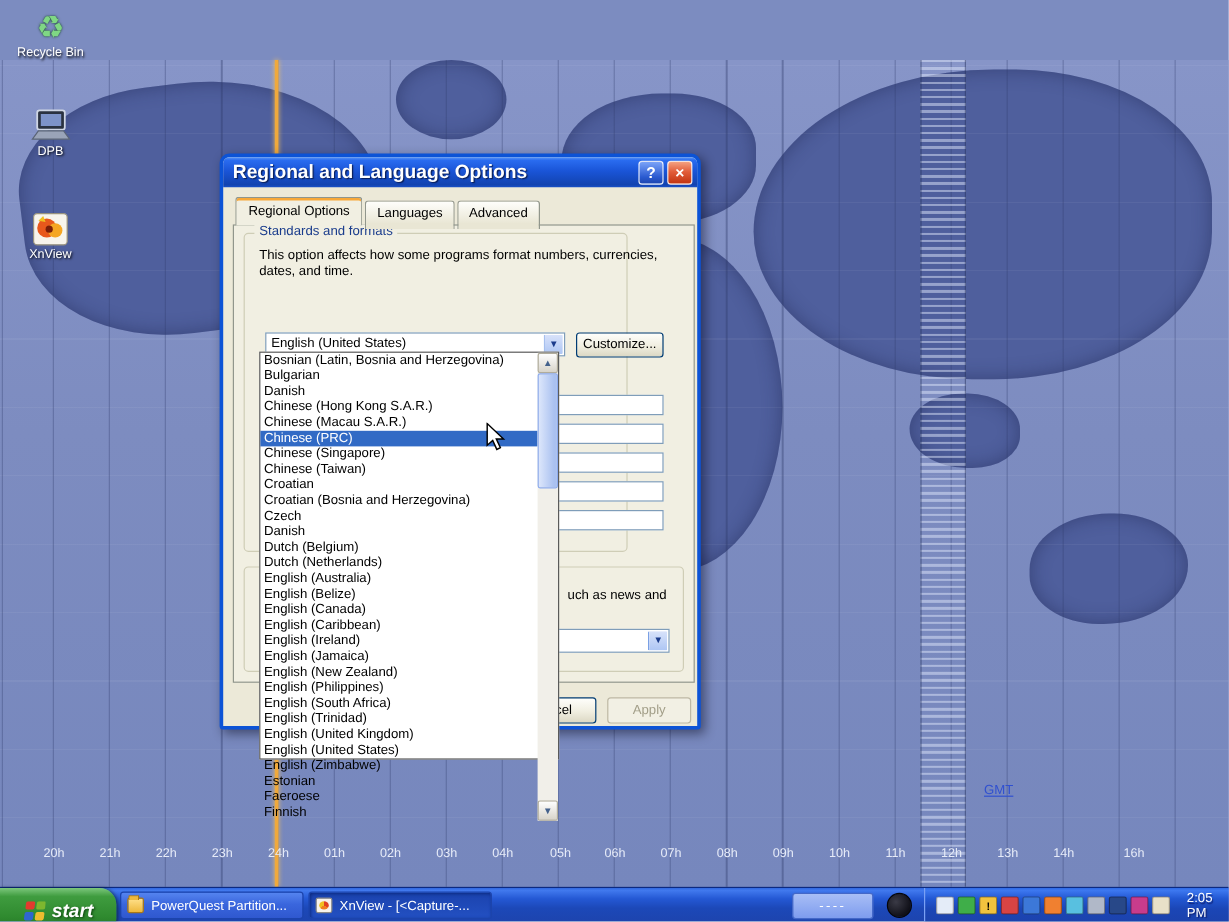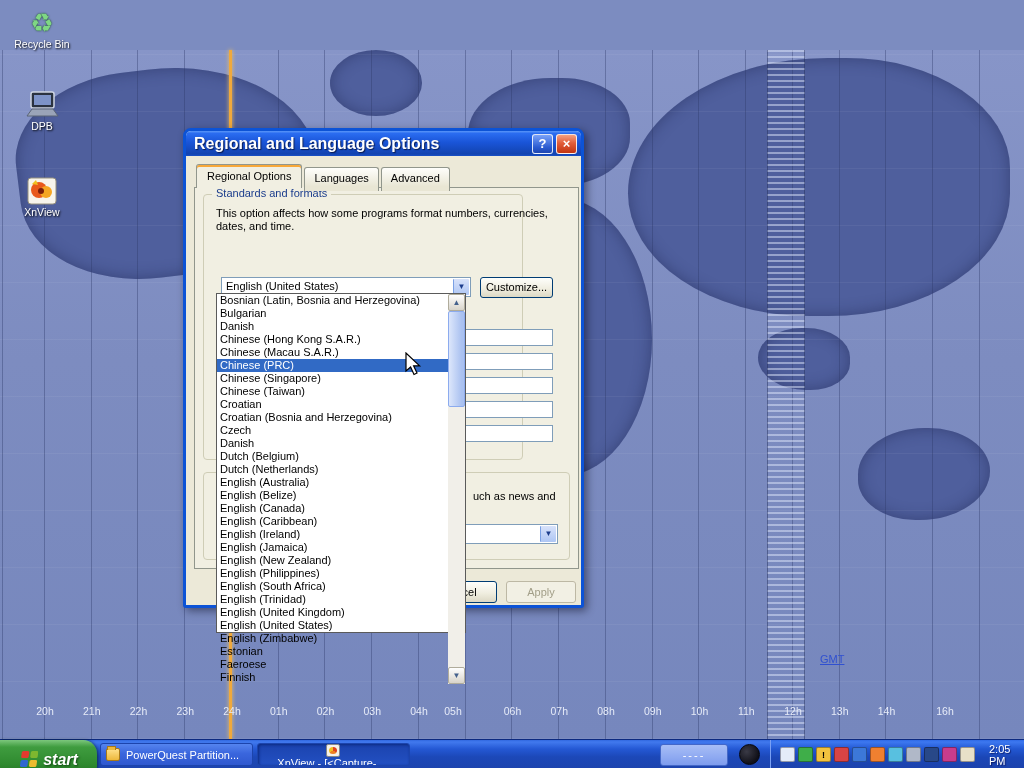--- a/index.html
+++ b/index.html
@@ -100,21 +100,21 @@
   #taskbar { position:absolute; left:0; top:739px; width:1024px; height:29px; z-index:20;
     background:linear-gradient(180deg,#3168e0 0,#4179ee 2px,#2458d4 9px,#1c48b8 60%,#1d44ae 100%);
     border-top:1px solid #0c2a80; }
   #startbtn { position:absolute; left:0; top:0; height:39px; width:97px; border-radius:0 14px 14px 0;
     background:linear-gradient(180deg,#7cc77c 0,#3f9c3f 18%,#2f8a2f 62%,#1f6a1f 100%);
     box-shadow:1px 0 3px rgba(0,20,0,.5); display:flex; align-items:center; justify-content:center; gap:5px;
     color:#fff; font-weight:bold; font-style:italic; font-size:16px; text-shadow:1px 1px 2px rgba(0,40,0,.7); cursor:default; }
   #tasks { position:absolute; left:100px; top:3px; display:flex; gap:4px; }
   .taskbtn { width:153px; height:23px; border:1px solid #1c44ac; border-radius:3px; display:flex; align-items:center;
     background:linear-gradient(180deg,#5584ef,#3a66dd 45%,#2f58cf); color:#fff; cursor:default; overflow:hidden; }
-  .taskbtn.active { background:linear-gradient(180deg,#1b43ae,#2350c2); box-shadow:inset 1px 1px 3px #0c2a80;flex-direction:column; }
+  .taskbtn.active { background:linear-gradient(180deg,#1b43ae,#2350c2); box-shadow:inset 1px 1px 3px #0c2a80; }
   .taskbtn .tlabel { white-space:nowrap; overflow:hidden; padding-right:4px; }
   .tico { width:14px; height:13px; margin:0 6px 0 5px; flex:0 0 auto; border-radius:2px; position:relative; }
   [data-name="folder-icon"] { background:linear-gradient(180deg,#ffe08a,#edb83c); border:1px solid #a87818; }
   [data-name="folder-icon"]::before { content:""; position:absolute; left:0; top:-3px; width:7px; height:3px;
     background:#edb83c; border:1px solid #a87818; border-bottom:none; border-radius:1px 1px 0 0; }
   [data-name="control-panel-icon"] { background:linear-gradient(180deg,#dfe8f8,#9fb4dc); border:1px solid #48608c; }
   [data-name="control-panel-icon"]::before { content:""; position:absolute; left:3px; top:3px; width:6px; height:5px; background:#4a6cc8; }
   [data-name="xnview-icon"] { background:#f6f2ea; border:1px solid #888; }
   [data-name="xnview-icon"]::before { content:""; position:absolute; left:2px; top:2px; width:8px; height:7px;
     background:conic-gradient(#e04020 0 33%,#f08020 0 66%,#f0c020 0); border-radius:50%; }
@@ -151,21 +151,21 @@
 
     <span class="hour-label" data-name="hour-label" style="left: 32px;">20h</span>
         <span class="hour-label" data-name="hour-label" style="left: 78.75px;">21h</span>
         <span class="hour-label" data-name="hour-label" style="left: 125.5px;">22h</span>
         <span class="hour-label" data-name="hour-label" style="left: 172.25px;">23h</span>
         <span class="hour-label" data-name="hour-label" style="left: 219px;">24h</span>
         <span class="hour-label" data-name="hour-label" style="left: 265.75px;">01h</span>
         <span class="hour-label" data-name="hour-label" style="left: 312.5px;">02h</span>
         <span class="hour-label" data-name="hour-label" style="left: 359.25px;">03h</span>
         <span class="hour-label" data-name="hour-label" style="left: 406px;">04h</span>
-        <span class="hour-label" data-name="hour-label" style="left: 440px;">05h</span>
+        <span class="hour-label" data-name="hour-label" style="left: 454px;">05h</span>
         <span class="hour-label" data-name="hour-label" style="left: 499.5px;">06h</span>
         <span class="hour-label" data-name="hour-label" style="left: 546.25px;">07h</span>
         <span class="hour-label" data-name="hour-label" style="left: 593px;">08h</span>
         <span class="hour-label" data-name="hour-label" style="left: 639.75px;">09h</span>
         <span class="hour-label" data-name="hour-label" style="left: 686.5px;">10h</span>
         <span class="hour-label" data-name="hour-label" style="left: 733.25px;">11h</span>
         <span class="hour-label" data-name="hour-label" style="left: 780px;">12h</span>
         <span class="hour-label" data-name="hour-label" style="left: 826.75px;">13h</span>
         <span class="hour-label" data-name="hour-label" style="left: 873.5px;">14h</span>
         <span class="hour-label" data-name="hour-label" style="left: 868px; margin-top: 36px;">15h</span>

